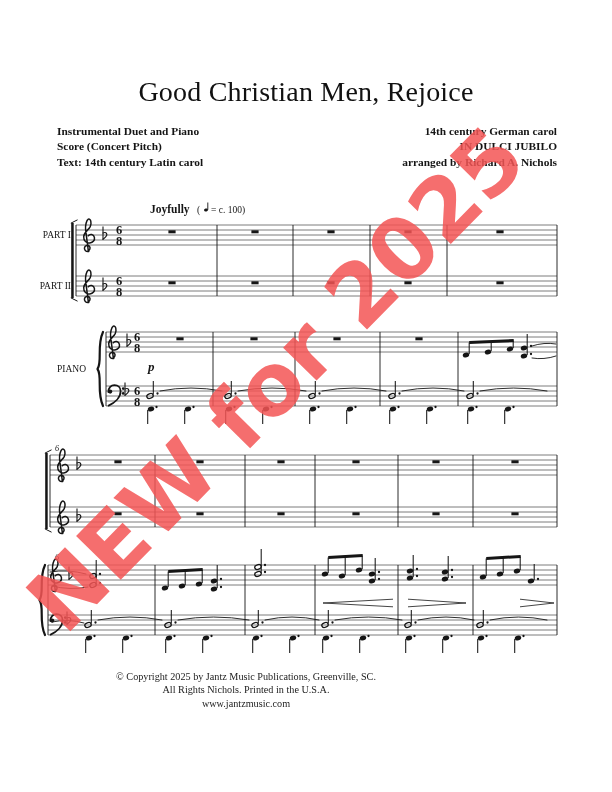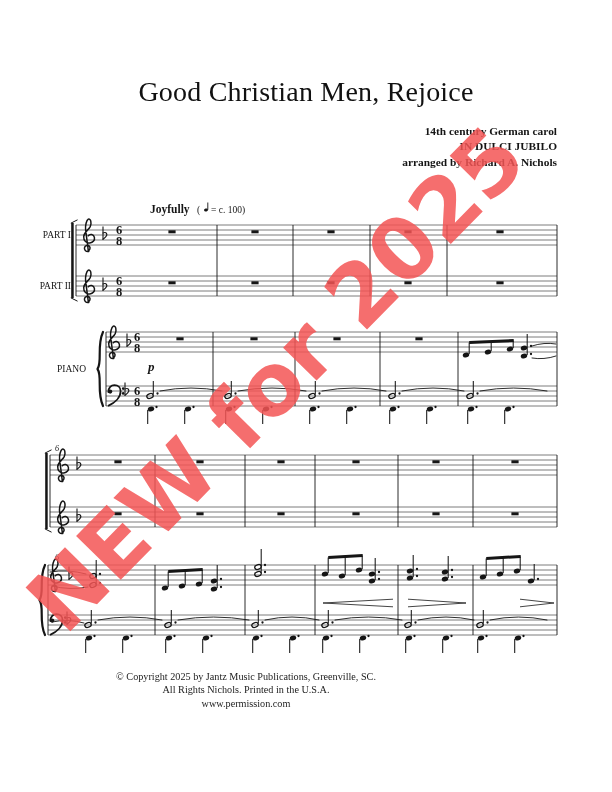--- a/index.html
+++ b/index.html
@@ -27,20 +27,25 @@
     pointer-events:none;z-index:5;
   }
 </style>
 </head>
 <body>
 
 <div class="page">
 
   <h1 class="title">Good Christian Men, Rejoice</h1>
 
+  <div class="meta meta-left">
+    <div>Instrumental Duet and Piano</div>
+    <div>Score (Concert Pitch)</div>
+    <div>Text: 14th century Latin carol</div>
+  </div>
 
   <div class="meta meta-right">
     <div>14th century German carol</div>
     <div>IN DULCI JUBILO</div>
     <div>arranged by Richard A. Nichols</div>
   </div>
 
   <svg id="music" class="music-svg" width="612" height="792" viewBox="0 0 612 792">
       <line x1="76" y1="225" x2="557" y2="225" stroke="#5c5c5c" stroke-width="0.8"></line>
       <line x1="76" y1="230" x2="557" y2="230" stroke="#5c5c5c" stroke-width="0.8"></line>
@@ -392,18 +397,18 @@
       <ellipse cx="531" cy="581" rx="3.3" ry="2.35" transform="rotate(-18 531 581)" fill="#151515"></ellipse>
       <circle cx="538" cy="579" r="1.15" fill="#151515"></circle>
       <line x1="534.2" y1="580" x2="534.2" y2="564" stroke="#151515" stroke-width="1.05"></line>
       <text x="55" y="451" font-size="8.2" fill="#151515" text-anchor="start" font-family="&quot;Liberation Serif&quot;,&quot;DejaVu Serif&quot;,serif" font-weight="normal" font-style="italic">6</text>
       <text x="55" y="560" font-size="8.2" fill="#151515" text-anchor="start" font-family="&quot;Liberation Serif&quot;,&quot;DejaVu Serif&quot;,serif" font-weight="normal" font-style="italic">6</text>
     </svg>
 
   <div class="footer">
     <div>©  Copyright  2025 by Jantz Music Publications, Greenville, SC.</div>
     <div>All Rights Nichols.  Printed in the U.S.A.</div>
-    <div>www.permission.com</div>
+    <div>www.jantzmusic.com</div>
   </div>
 
   <div class="watermark">NEW for 2025</div>
 
 </div>
 
 </body></html>

